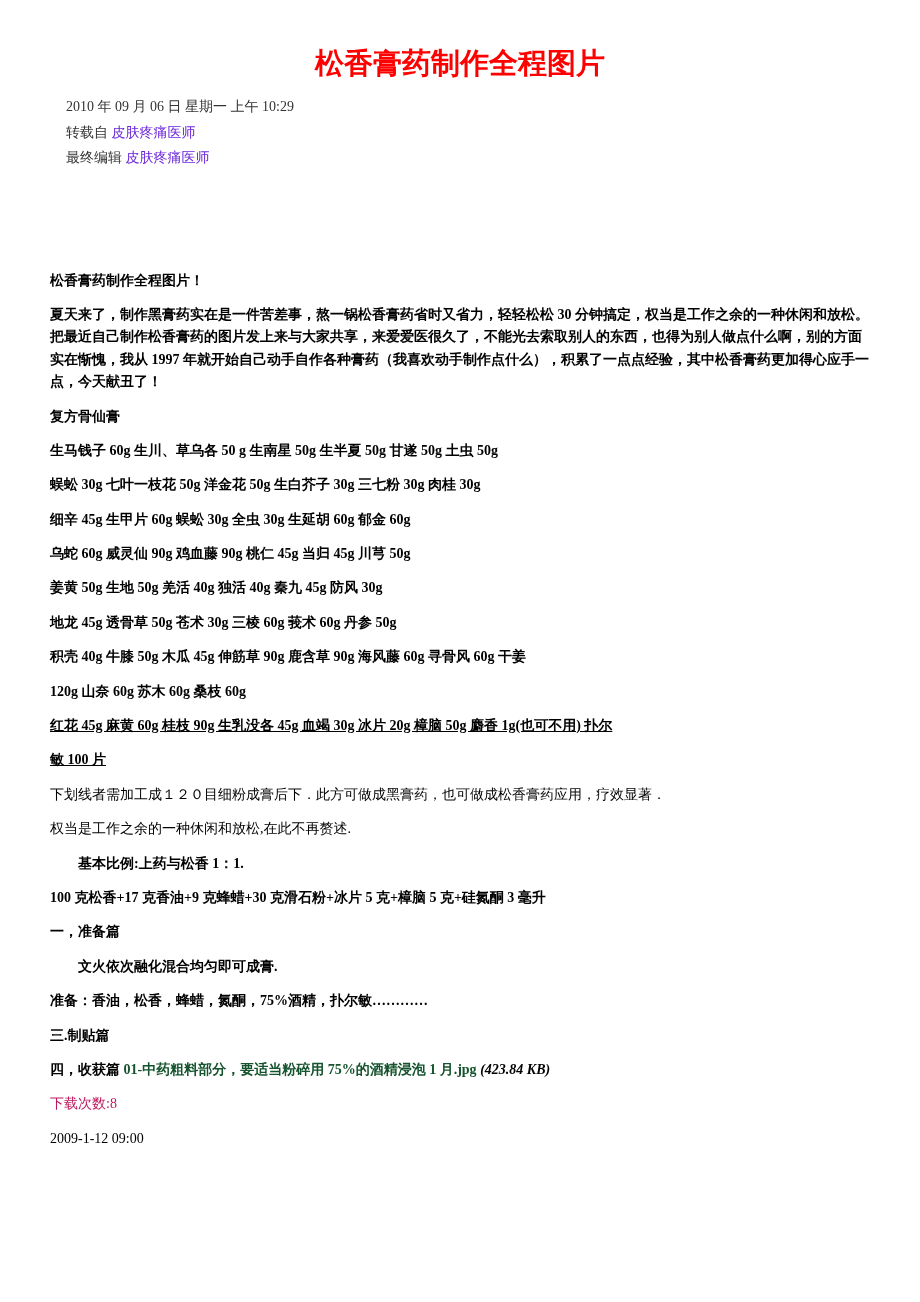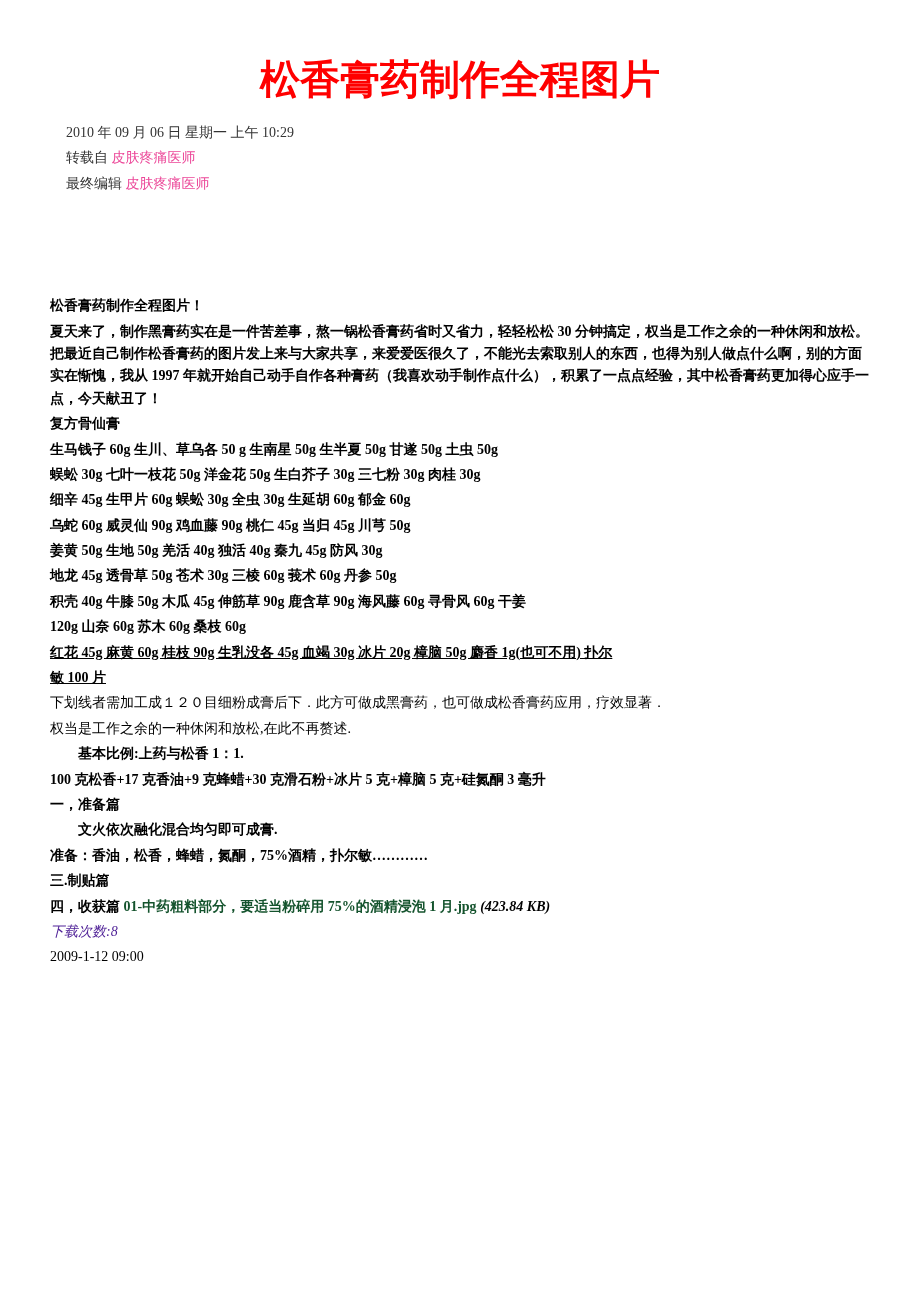--- a/index.html
+++ b/index.html
@@ -6,41 +6,40 @@
       font-family: "SimSun", "宋体", serif;
       font-size: 14px;
       line-height: 1.6;
       margin: 0;
       padding: 40px 50px;
       color: #000;
       background: #fff;
     }
     .title {
       font-family: "SimSun", "宋体", serif;
-      font-size: 40px;
+      font-size: 29px;
       font-weight: bold;
       color: #ff0000;
       text-align: center;
       margin-bottom: 10px;
-      margin-top: 8px;
     }
     .meta-line {
       font-size: 14px;
       color: #333;
       margin: 3px 16px;
     }
     .blue-link {
-      color: #ec4899;
+      color: #6d28d9;
       text-decoration: none;
     }
     .body-content {
       margin-top: 100px;
     }
     .body-content p {
-      margin: 3px 0;
+      margin: 12px 0;
     }
     .bold {
       font-weight: bold;
     }
     .underline {
       text-decoration: underline;
     }
     .indent {
       text-indent: 2em;
     }
@@ -49,22 +48,21 @@
       margin: 3px 0;
       white-space: nowrap;
     }
     .green-link {
       color: #14532d;
     }
     .italic {
       font-style: italic;
     }
     .gray {
-      color: #4c1d95;
-      font-style: italic;
+      color: #be185d;
     }
   </style>
 </head>
 <body>
 
 <div class="title">松香膏药制作全程图片</div>
 
 <div class="meta-line">2010 年 09 月 06 日 星期一 上午 10:29</div>
 
 <div class="meta-line">

